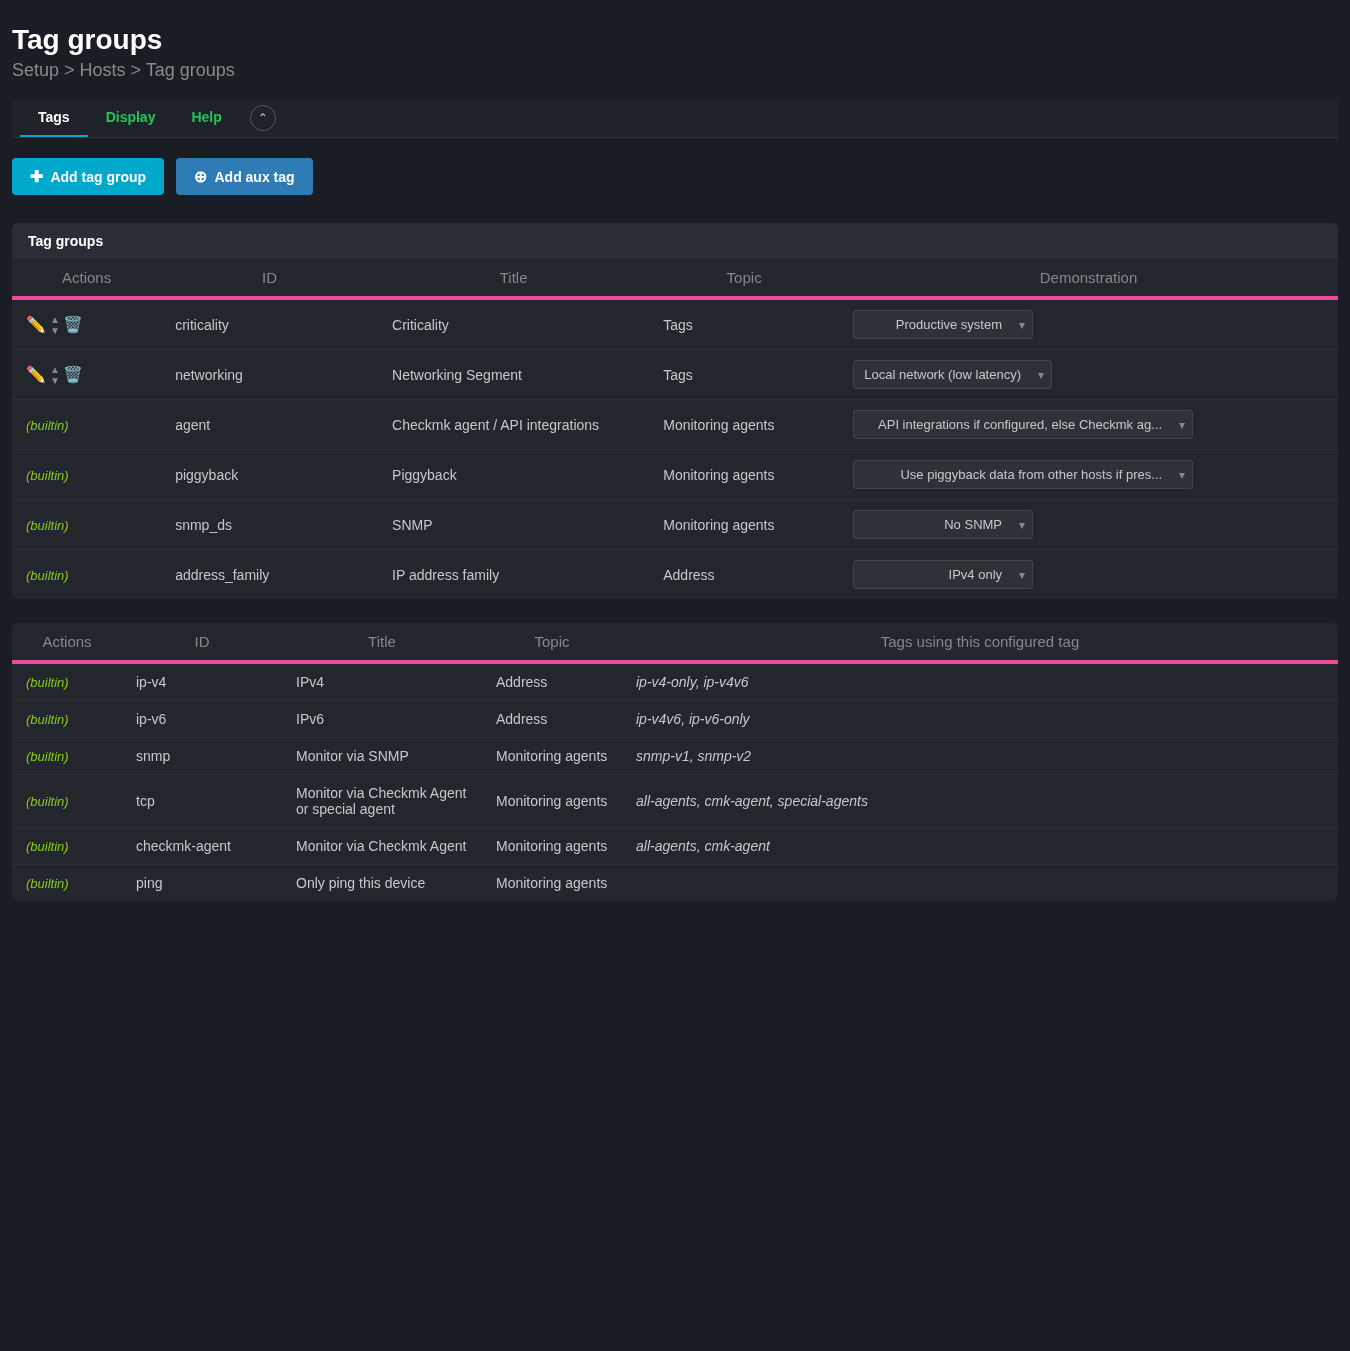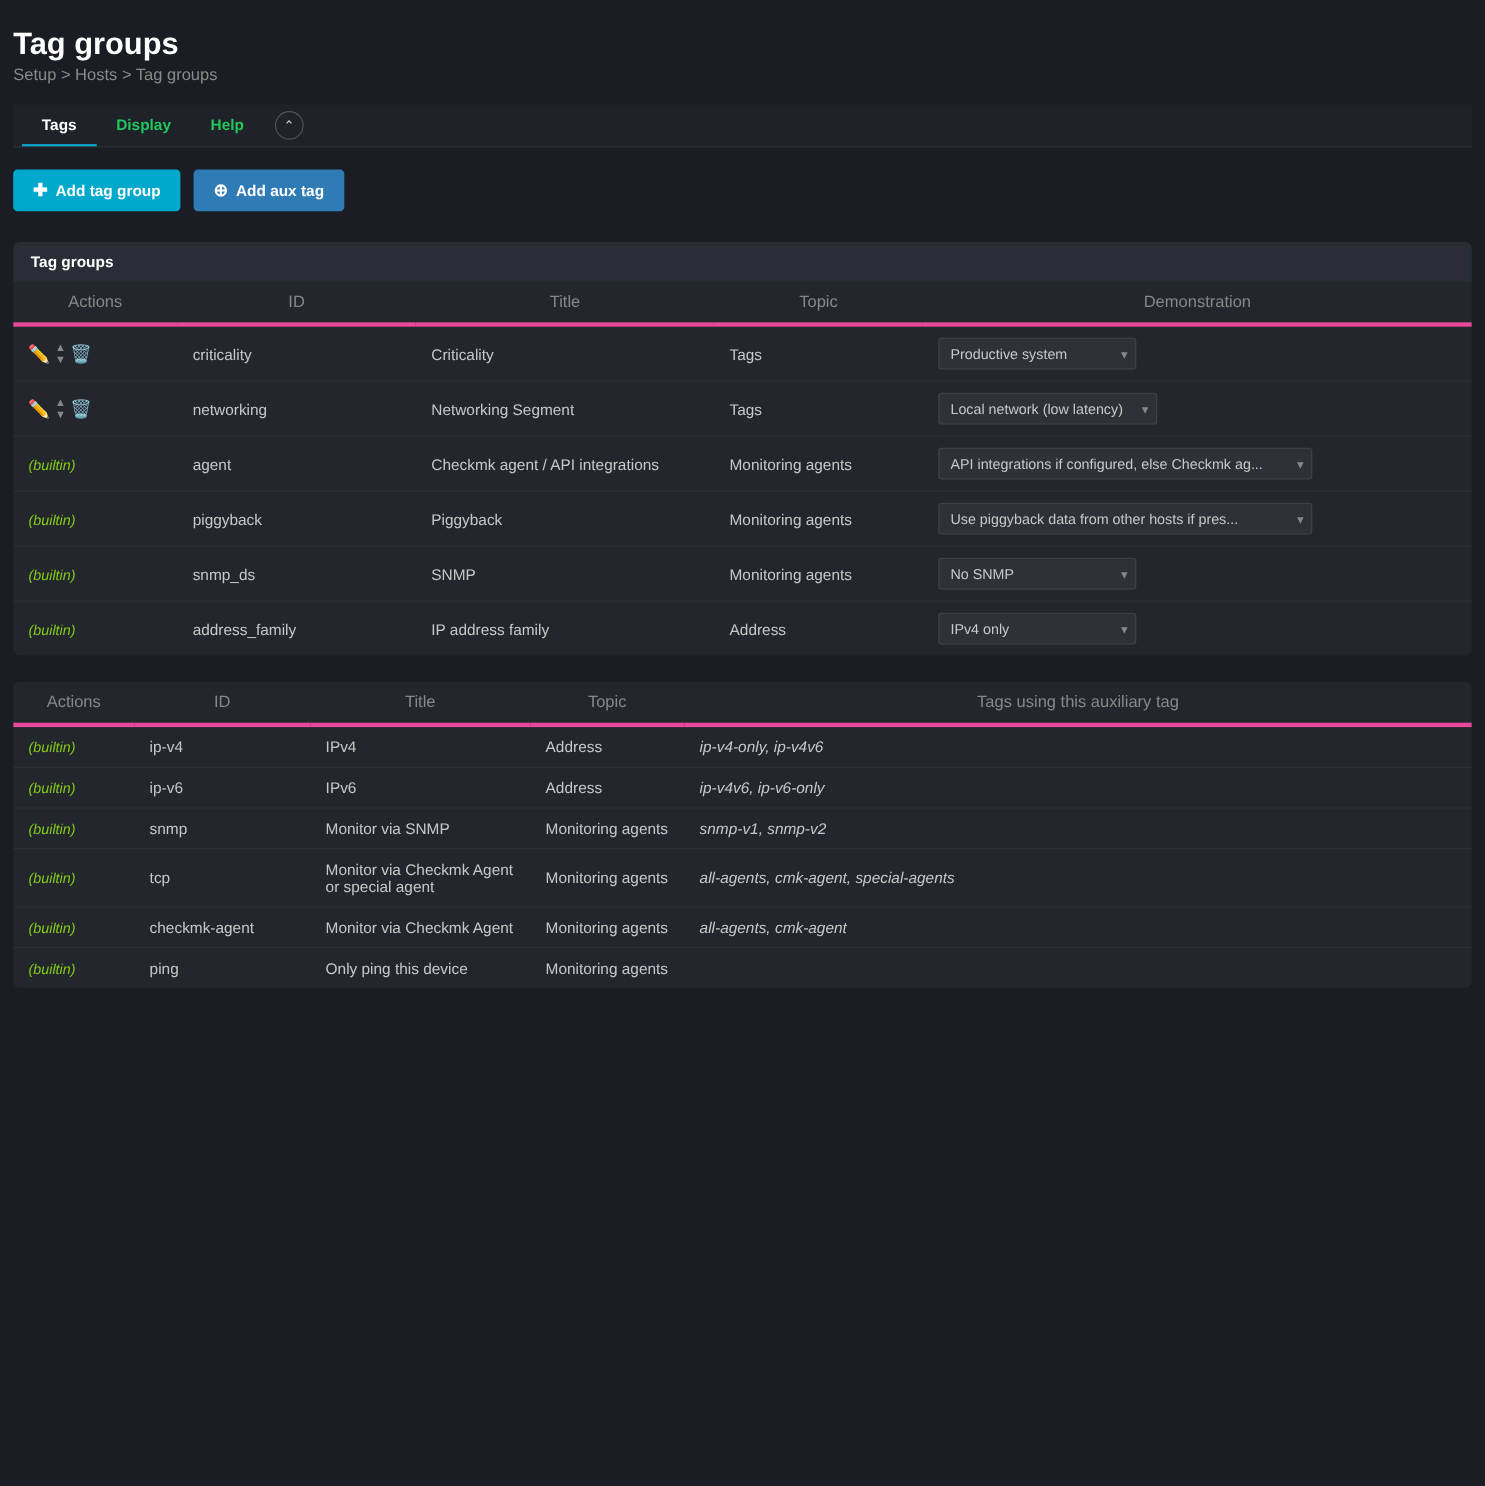--- a/index.html
+++ b/index.html
@@ -14,21 +14,21 @@
     .page {
       padding: 24px 12px;
     }
     .page-title {
       font-size: 28px;
       color: #ffffff;
       font-weight: bold;
       margin-bottom: 4px;
     }
     .breadcrumb {
-      font-size: 15px;
+      font-size: 18px;
       color: #8a8a8a;
       margin-bottom: 18px;
     }
     .nav-tabs {
       display: flex;
       align-items: center;
       border-bottom: 1px solid #333;
       margin-bottom: 20px;
       gap: 0;
       background: #1f2228;
@@ -164,20 +164,21 @@
       background: #2e3138;
       border: 1px solid #444;
       color: #c8c8c8;
       padding: 6px 30px 6px 10px;
       border-radius: 3px;
       font-size: 13px;
       cursor: pointer;
       appearance: none;
       -webkit-appearance: none;
       min-width: 180px;
+      text-align: right;
     }
     .select-wrapper::after {
       content: "▾";
       position: absolute;
       right: 8px;
       top: 50%;
       transform: translateY(-50%);
       color: #888;
       pointer-events: none;
       font-size: 12px;
@@ -293,21 +294,21 @@
   </div>
 
   <div class="section">
     <table class="table">
       <thead>
         <tr>
           <th class="col-actions">Actions</th>
           <th class="col-id">ID</th>
           <th class="col-title">Title</th>
           <th class="col-topic">Topic</th>
-          <th class="col-tags-using">Tags using this auxiliary tag</th>
+          <th class="col-tags-using">Tags using this configured tag</th>
         </tr>
       </thead>
       <tbody id="aux-tags-body">
       <tr>
             <td><span class="builtin-tag">(builtin)</span></td>
             <td class="id-cell">ip-v4</td>
             <td>IPv4</td>
             <td>Address</td>
             <td class="tags-using-cell">ip-v4-only, ip-v4v6</td>
           </tr>

